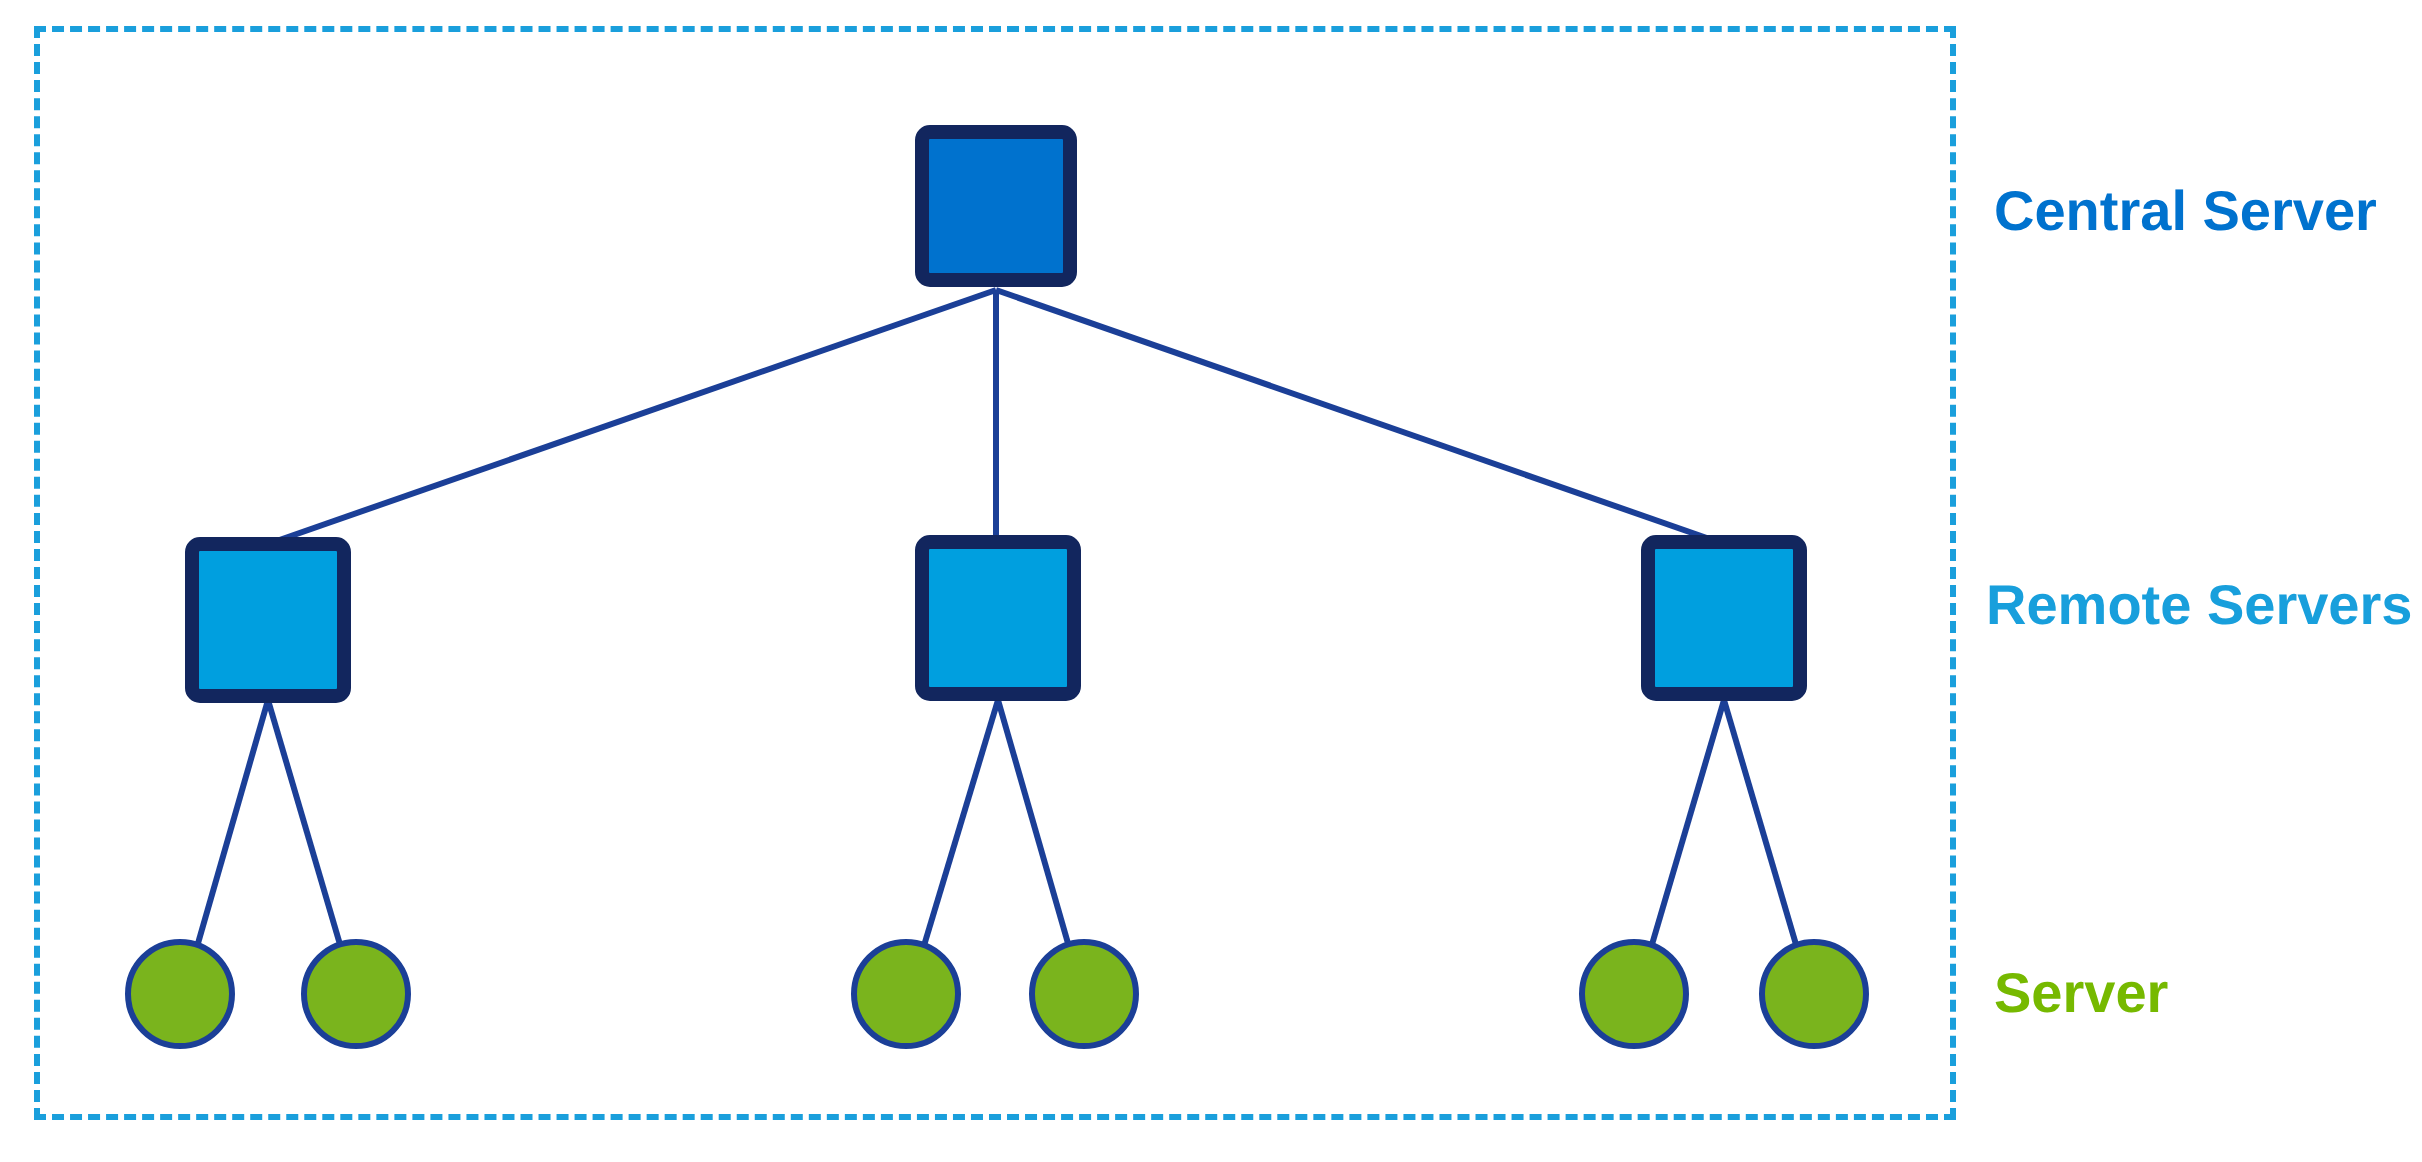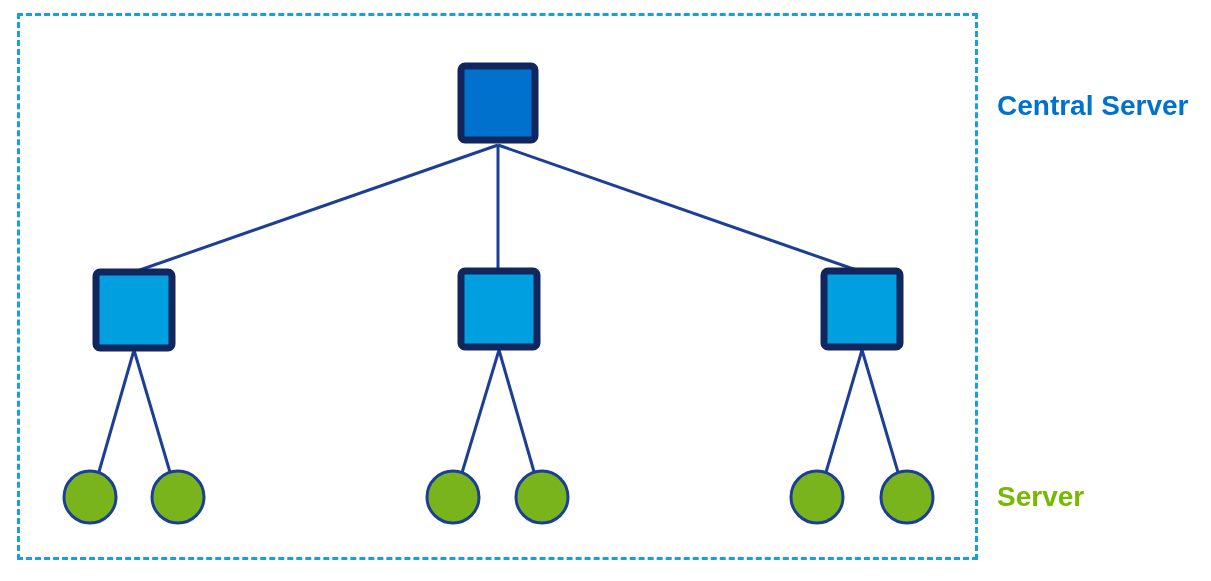--- a/index.html
+++ b/index.html
@@ -71,16 +71,17 @@
     <circle cx="90" cy="497" r="26" stroke-width="3" fill="#7AB41D" stroke="#1B3F97"></circle>
     <circle cx="178" cy="497" r="26" stroke-width="3" fill="#7AB41D" stroke="#1B3F97"></circle>
     <circle cx="453" cy="497" r="26" stroke-width="3" fill="#7AB41D" stroke="#1B3F97"></circle>
     <circle cx="542" cy="497" r="26" stroke-width="3" fill="#7AB41D" stroke="#1B3F97"></circle>
     <circle cx="817" cy="497" r="26" stroke-width="3" fill="#7AB41D" stroke="#1B3F97"></circle>
     <circle cx="907" cy="497" r="26" stroke-width="3" fill="#7AB41D" stroke="#1B3F97"></circle>
   </svg>
 
   <div class="side-label label-central">Central Server</div>
 
+  <div class="side-label label-remote">Remote Servers</div>
 
   <div class="side-label label-pollers">Server</div>
 
 </div>
 
 </body></html>

